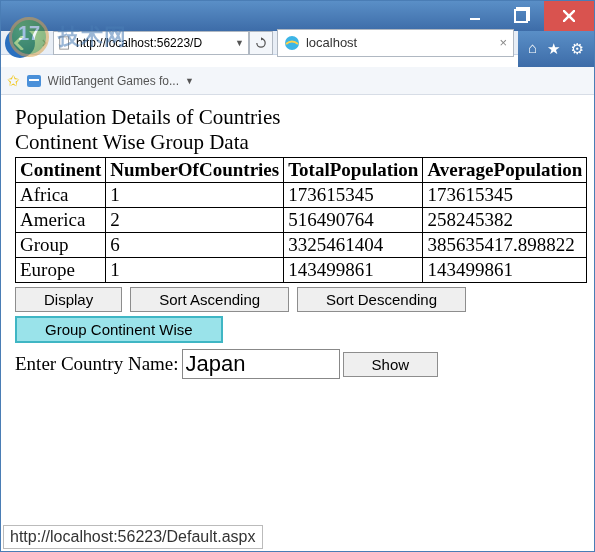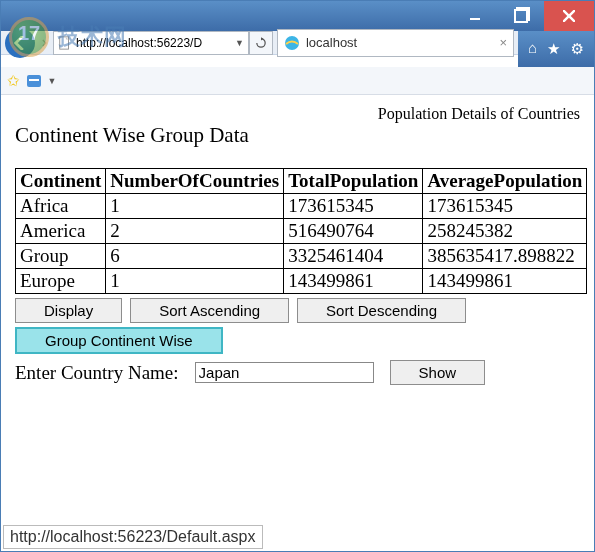--- a/index.html
+++ b/index.html
@@ -139,21 +139,21 @@
   
   .content {
     flex: 1;
     background: #fff;
     padding: 10px 14px;
     position: relative;
     overflow: hidden;
   }
   table.data {
     border-collapse: collapse;
-    margin-top: 20px;
+    margin-top: 2px;
     width: auto;
   }
   table.data th, table.data td {
     border: 1px solid #000;
     padding: 1px 4px;
     text-align: left;
     font-weight: normal;
     font-size: 19px;
   }
   table.data th { font-weight: bold; }
@@ -162,25 +162,25 @@
     font-family: "Segoe UI", Arial, sans-serif;
     font-size: 15px;
     padding: 3px 28px;
     background: #efefef;
     border: 1px solid #8d8d8d;
   }
   .uibtn.highlight {
     background: #9ae3ea;
     border: 2px solid #3fb6c4;
   }
-  .input-row { margin-top: 6px; display:flex; align-items:center; gap:16px; font-size:19px;}
+  .input-row { margin-top: 6px; display:flex; align-items:center; gap:3px; font-size:19px;}
   .input-row input[type=text] {
-    font-size: 15px;
+    font-size: 22px;
     padding: 1px 3px;
-    width: 179px;
+    width: 158px;
     border: 1px solid #888;
   }
   
   .watermark {
     position: absolute;
     top: 16px; left: 8px;
     pointer-events: none;
     opacity: 0.55;
     font-family: "Segoe UI", sans-serif;
   }
@@ -276,25 +276,26 @@
       </div>
     </div>
   </div>
 
   <div class="bookbar">
     <span class="fav-star">✩</span>
     <svg width="16" height="16" viewBox="0 0 16 16">
         <rect x="1" y="2" width="14" height="12" rx="2" fill="#4a90d9"></rect>
         <rect x="3" y="6" width="10" height="2" fill="#fff"></rect>
       </svg>
+    <span class="book-label">WildTangent Games fo...</span>
     <span class="drop">▼</span>
   </div>
 
   <div class="content">
-    <div style="font-size:16px;text-align:right;">Population Details of Countries</div>
+    <div style="font-size:21px;">Population Details of Countries</div>
     <div style="font-size:21px;">Continent Wise Group Data</div>
 
     <table class="data">
       <thead>
         <tr>
           <th>Continent</th>
           <th>NumberOfCountries</th>
           <th>TotalPopulation</th>
           <th>AveragePopulation</th>
         </tr>

